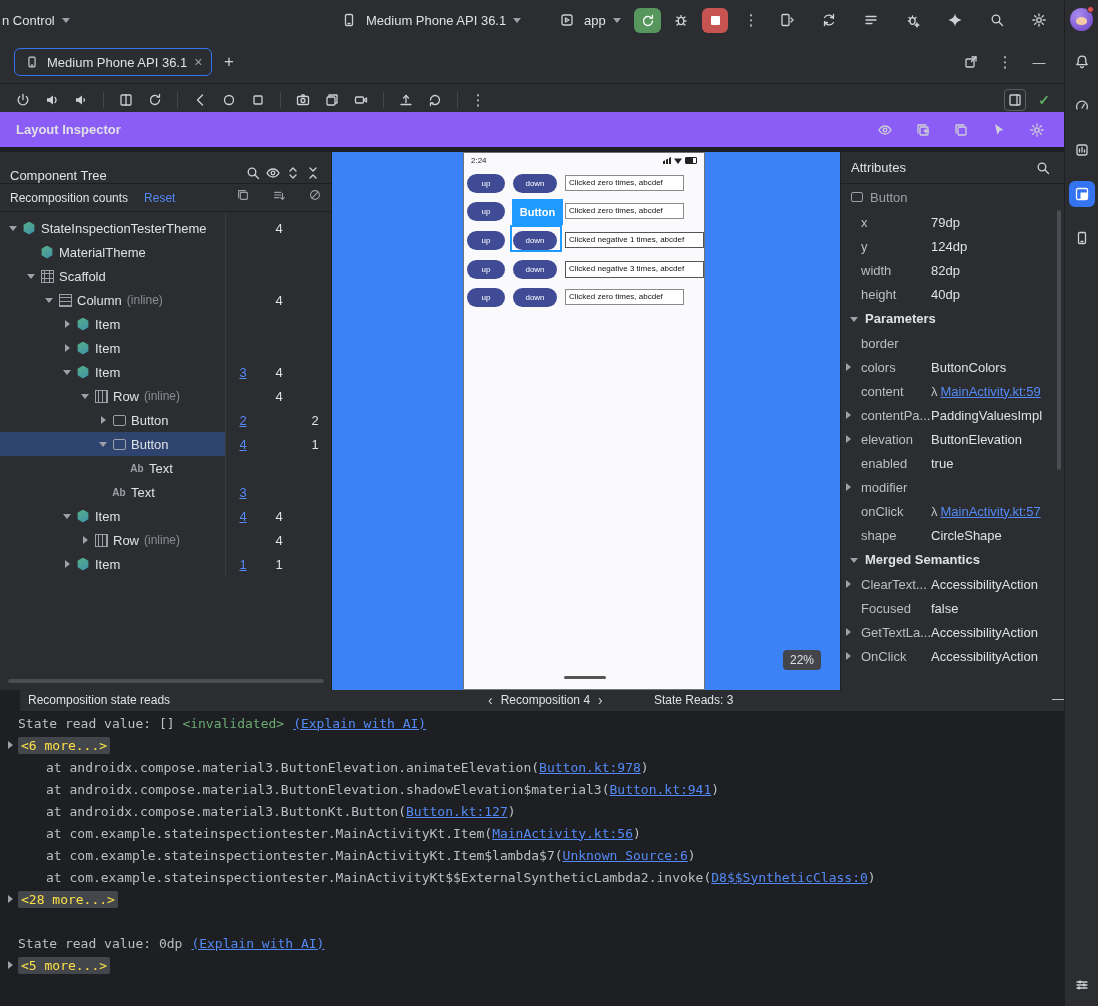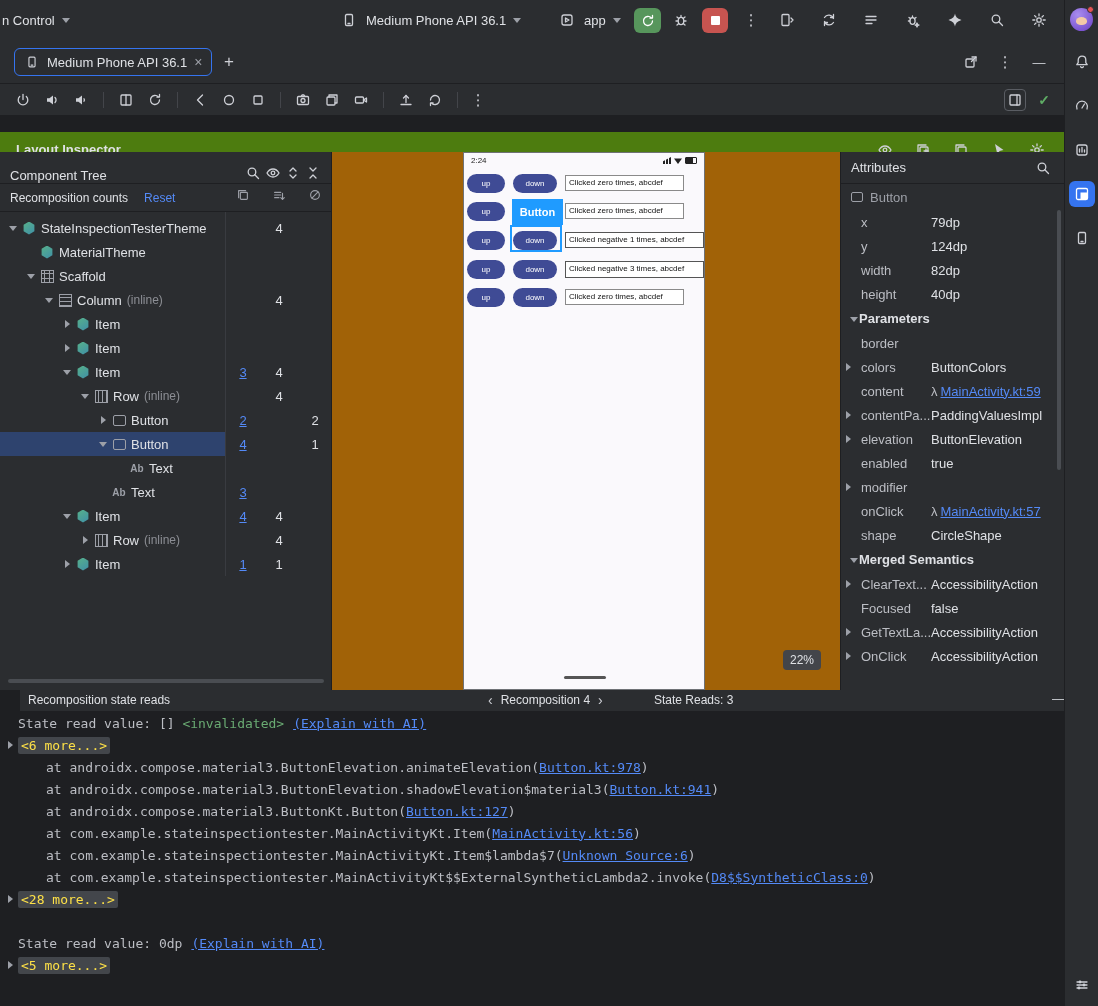--- a/index.html
+++ b/index.html
@@ -32,28 +32,28 @@
   .tabrow-right { position:absolute; right:14px; top:0; height:44px; display:flex; align-items:center; gap:14px; }
 
   
   .emubar { position:absolute; left:0; top:84px; width:1064px; height:32px; background:#2b2d30; border-bottom:1px solid #1e1f22; display:flex; align-items:center; padding-left:12px; gap:7px; }
   .vdiv { width:1px; height:16px; background:#43454a; margin:0 4px; flex:none; }
   .emu-right { position:absolute; right:14px; top:0; height:32px; display:flex; align-items:center; gap:12px; }
   .boxed-ic { border:1px solid #5a5d63; border-radius:4px; padding:2px; }
   .greencheck { color:#5fad65; font-weight:bold; font-size:14px; }
 
   
-  .lihdr { position:absolute; left:0; top:132px; width:1064px; height:36px; background:#4d7c0f; border-bottom:1px solid #1e1f22; display:flex; align-items:center; }
+  .lihdr { position:absolute; left:0; top:112px; width:1064px; height:36px; background:#8b5cf6; border-bottom:1px solid #1e1f22; display:flex; align-items:center; }
   .lihdr .title { font-weight:bold; margin-left:16px; }
   .lihdr-right { position:absolute; right:16px; display:flex; align-items:center; gap:16px; }
 
   
   .content { position:absolute; left:0; top:152px; width:1064px; height:538px; }
   .tree-panel { position:absolute; left:0; top:0; width:332px; height:538px; background:#2b2d30; border-right:1px solid #1e1f22; overflow:hidden; }
-  .device-panel { position:absolute; left:332px; top:0; width:508px; height:538px; background:#a16207; overflow:hidden; }
+  .device-panel { position:absolute; left:332px; top:0; width:508px; height:538px; background:#3b82f6; overflow:hidden; }
   .attr-panel { position:absolute; left:840px; top:0; width:224px; height:538px; background:#2b2d30; border-left:1px solid #1e1f22; overflow:hidden; }
 
   
   .tp-header { height:32px; display:flex; align-items:flex-end; padding:0 8px 0 10px; border-bottom:1px solid #1e1f22; }
   .tp-header .sp { flex:1; }
   .tp-header .ic { width:20px; height:20px; }
   .tp-counts { position:relative; height:28px; display:flex; align-items:center; padding-left:10px; border-bottom:1px solid #1e1f22; font-size:12px; }
   .reset { color:#548af7; margin-left:16px; cursor:pointer; }
   .cnt-hic { position:absolute; top:4px; width:36px; display:flex; justify-content:center; color:#9da0a8; }
   .tp-body { position:relative; padding-top:4px; }
@@ -96,21 +96,21 @@
 
   
   .ap-header { height:32px; display:flex; align-items:center; padding:0 10px; border-bottom:1px solid #1e1f22; }
   .ap-header .sp { flex:1; }
   .comp-row { height:26px; display:flex; align-items:center; gap:7px; padding-left:10px; color:#9da0a8; }
   .comp-ic { width:12px; height:10px; border:1px solid #9da0a8; border-radius:2px; flex:none; }
   .arow { position:relative; height:24px; display:flex; align-items:center; padding-left:20px; }
   .arow .exp { position:absolute; left:5px; top:8px; border-top:4px solid transparent; border-bottom:4px solid transparent; border-left:5px solid #9da0a8; cursor:pointer; }
   .akey { color:#bcbec4; white-space:nowrap; }
   .aval { position:absolute; left:90px; right:6px; white-space:nowrap; overflow:hidden; display:flex; align-items:center; gap:3px; }
-  .asec { height:25px; display:flex; align-items:center; gap:0; padding-left:8px; font-weight:bold; }
+  .asec { height:25px; display:flex; align-items:center; gap:6px; padding-left:8px; font-weight:bold; }
   .alink { color:#548af7; text-decoration:underline; cursor:pointer; }
   .lam { color:#bcbec4; }
   .ap-scroll { position:absolute; right:3px; top:58px; width:4px; height:260px; background:#4a4d52; border-radius:2px; cursor:pointer; }
 
   
   .chdr { position:absolute; left:0; top:690px; width:1064px; height:22px; background:#2b2d30; border-bottom:1px solid #1e1f22; font-size:12px;margin-left:20px; }
   .chdr .title { position:absolute; left:8px; top:3px; }
   .ch-nav { position:absolute; left:468px; top:3px; display:flex; align-items:center; gap:8px; }
   .ch-nav .nb { color:#ced0d6; cursor:pointer; font-size:14px; line-height:1; }
   .ch-reads { position:absolute; left:634px; top:3px; }

